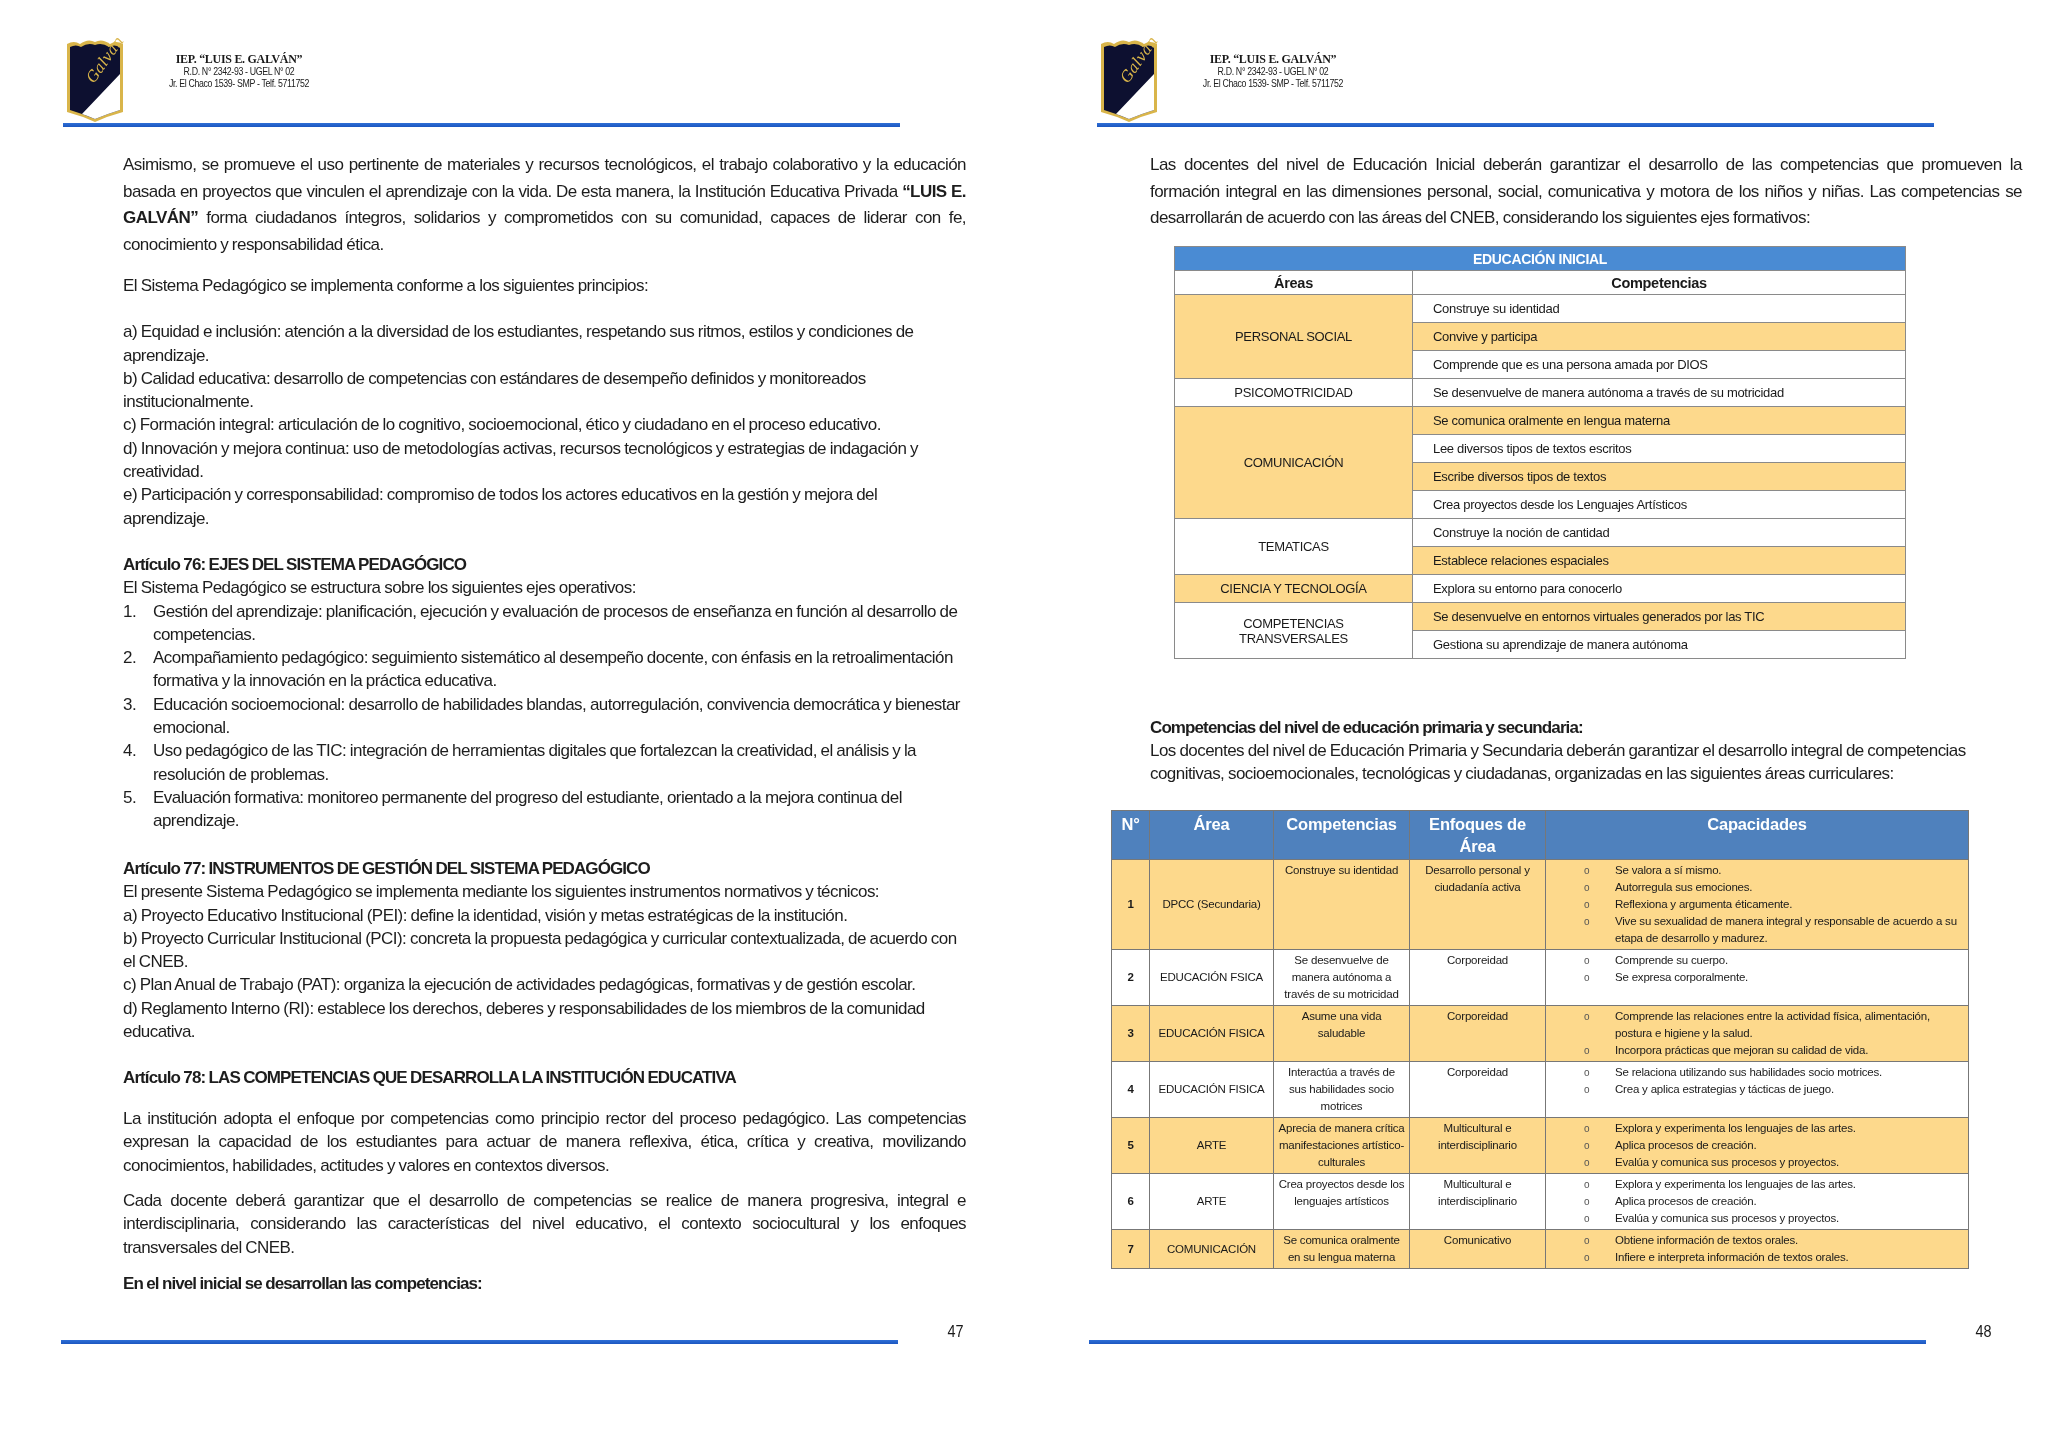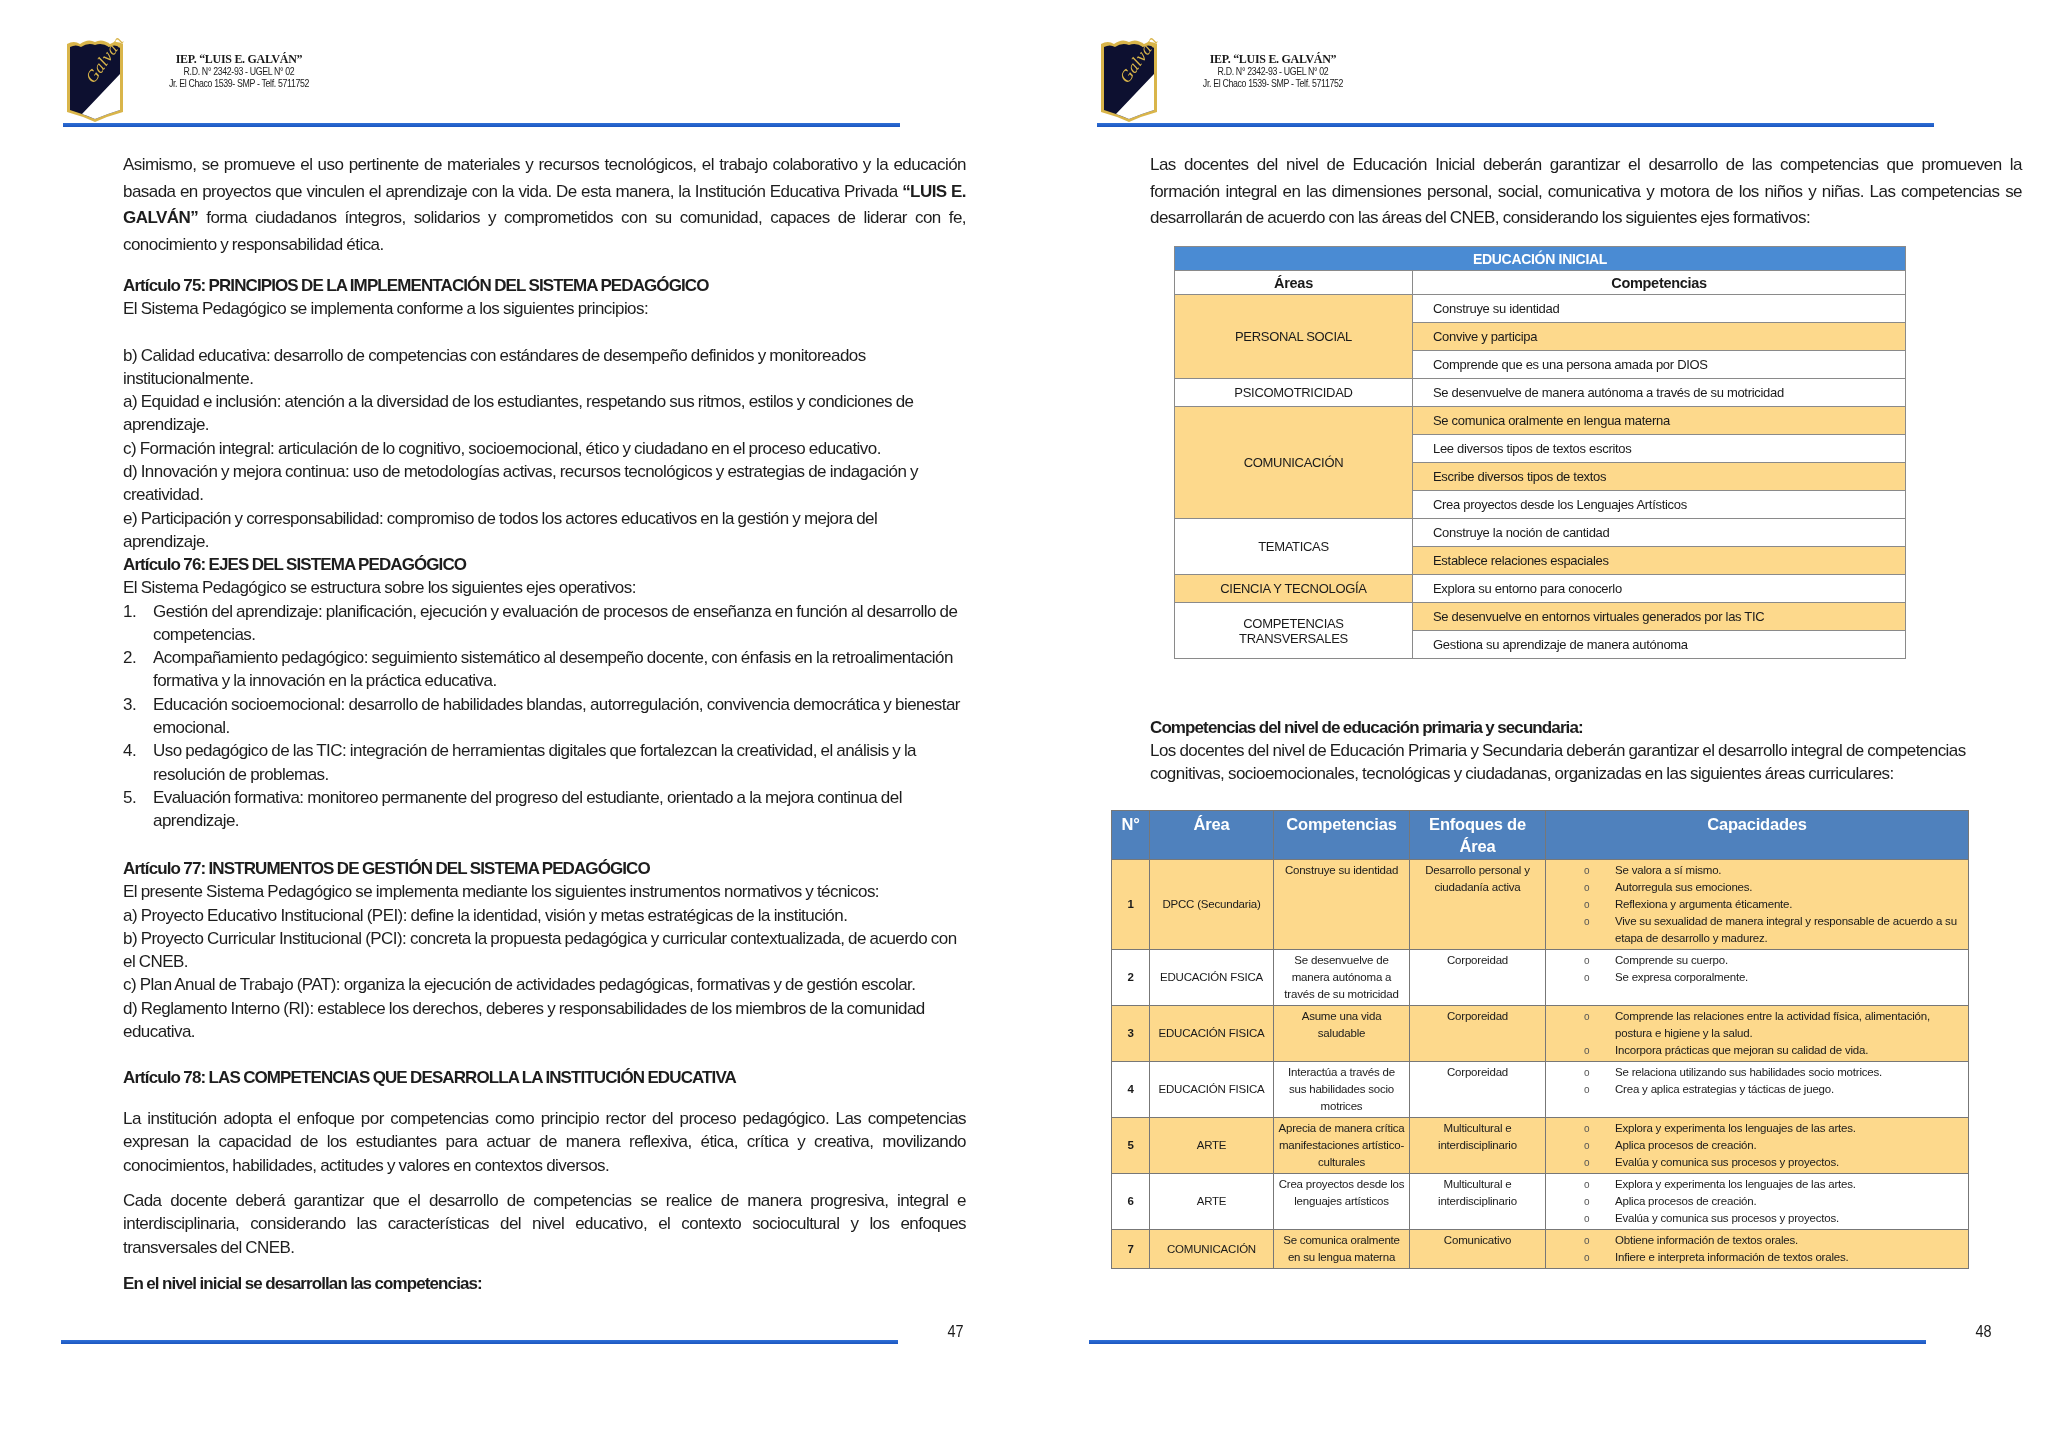--- a/index.html
+++ b/index.html
@@ -82,25 +82,24 @@
       <span class="hdr-sub">Jr. El Chaco 1539- SMP - Telf. 5711752</span>
     </div>
   </div>
   <div class="hdr-line"></div>
 
   <p class="txt justify lh26" style="top:152px;">
     <span>Asimismo, se promueve el uso pertinente de materiales y recursos tecnológicos, el trabajo colaborativo y la educación basada en proyectos que vinculen el aprendizaje con la vida. De esta manera, la Institución Educativa Privada </span><b>“LUIS E. GALVÁN”</b><span> forma ciudadanos íntegros, solidarios y comprometidos con su comunidad, capaces de liderar con fe, conocimiento y responsabilidad ética.</span>
   </p>
 
   <div class="txt" style="top:274px;">
-    <div class="art-title">Artículo 75: PRINCIPIOS DE LA IMPLEMENTACIÓN DEL SISTEMA PEDAGÓGICO</div>
     <div>El Sistema Pedagógico se implementa conforme a los siguientes principios:</div>
     <div style="height:23px"></div>
+    <div>a) Equidad e inclusión: atención a la diversidad de los estudiantes, respetando sus ritmos, estilos y condiciones de aprendizaje.</div>
     <div>b) Calidad educativa: desarrollo de competencias con estándares de desempeño definidos y monitoreados institucionalmente.</div>
-    <div>a) Equidad e inclusión: atención a la diversidad de los estudiantes, respetando sus ritmos, estilos y condiciones de aprendizaje.</div>
     <div>c) Formación integral: articulación de lo cognitivo, socioemocional, ético y ciudadano en el proceso educativo.</div>
     <div>d) Innovación y mejora continua: uso de metodologías activas, recursos tecnológicos y estrategias de indagación y creatividad.</div>
     <div>e) Participación y corresponsabilidad: compromiso de todos los actores educativos en la gestión y mejora del aprendizaje.</div>
   </div>
 
   <div class="txt" style="top:553px;">
     <div class="art-title">Artículo 76: EJES DEL SISTEMA PEDAGÓGICO</div>
     <div>El Sistema Pedagógico se estructura sobre los siguientes ejes operativos:</div>
     <ul class="numlist">
       <li><span class="n">1.</span><span>Gestión del aprendizaje: planificación, ejecución y evaluación de procesos de enseñanza en función al desarrollo de competencias.</span></li>

